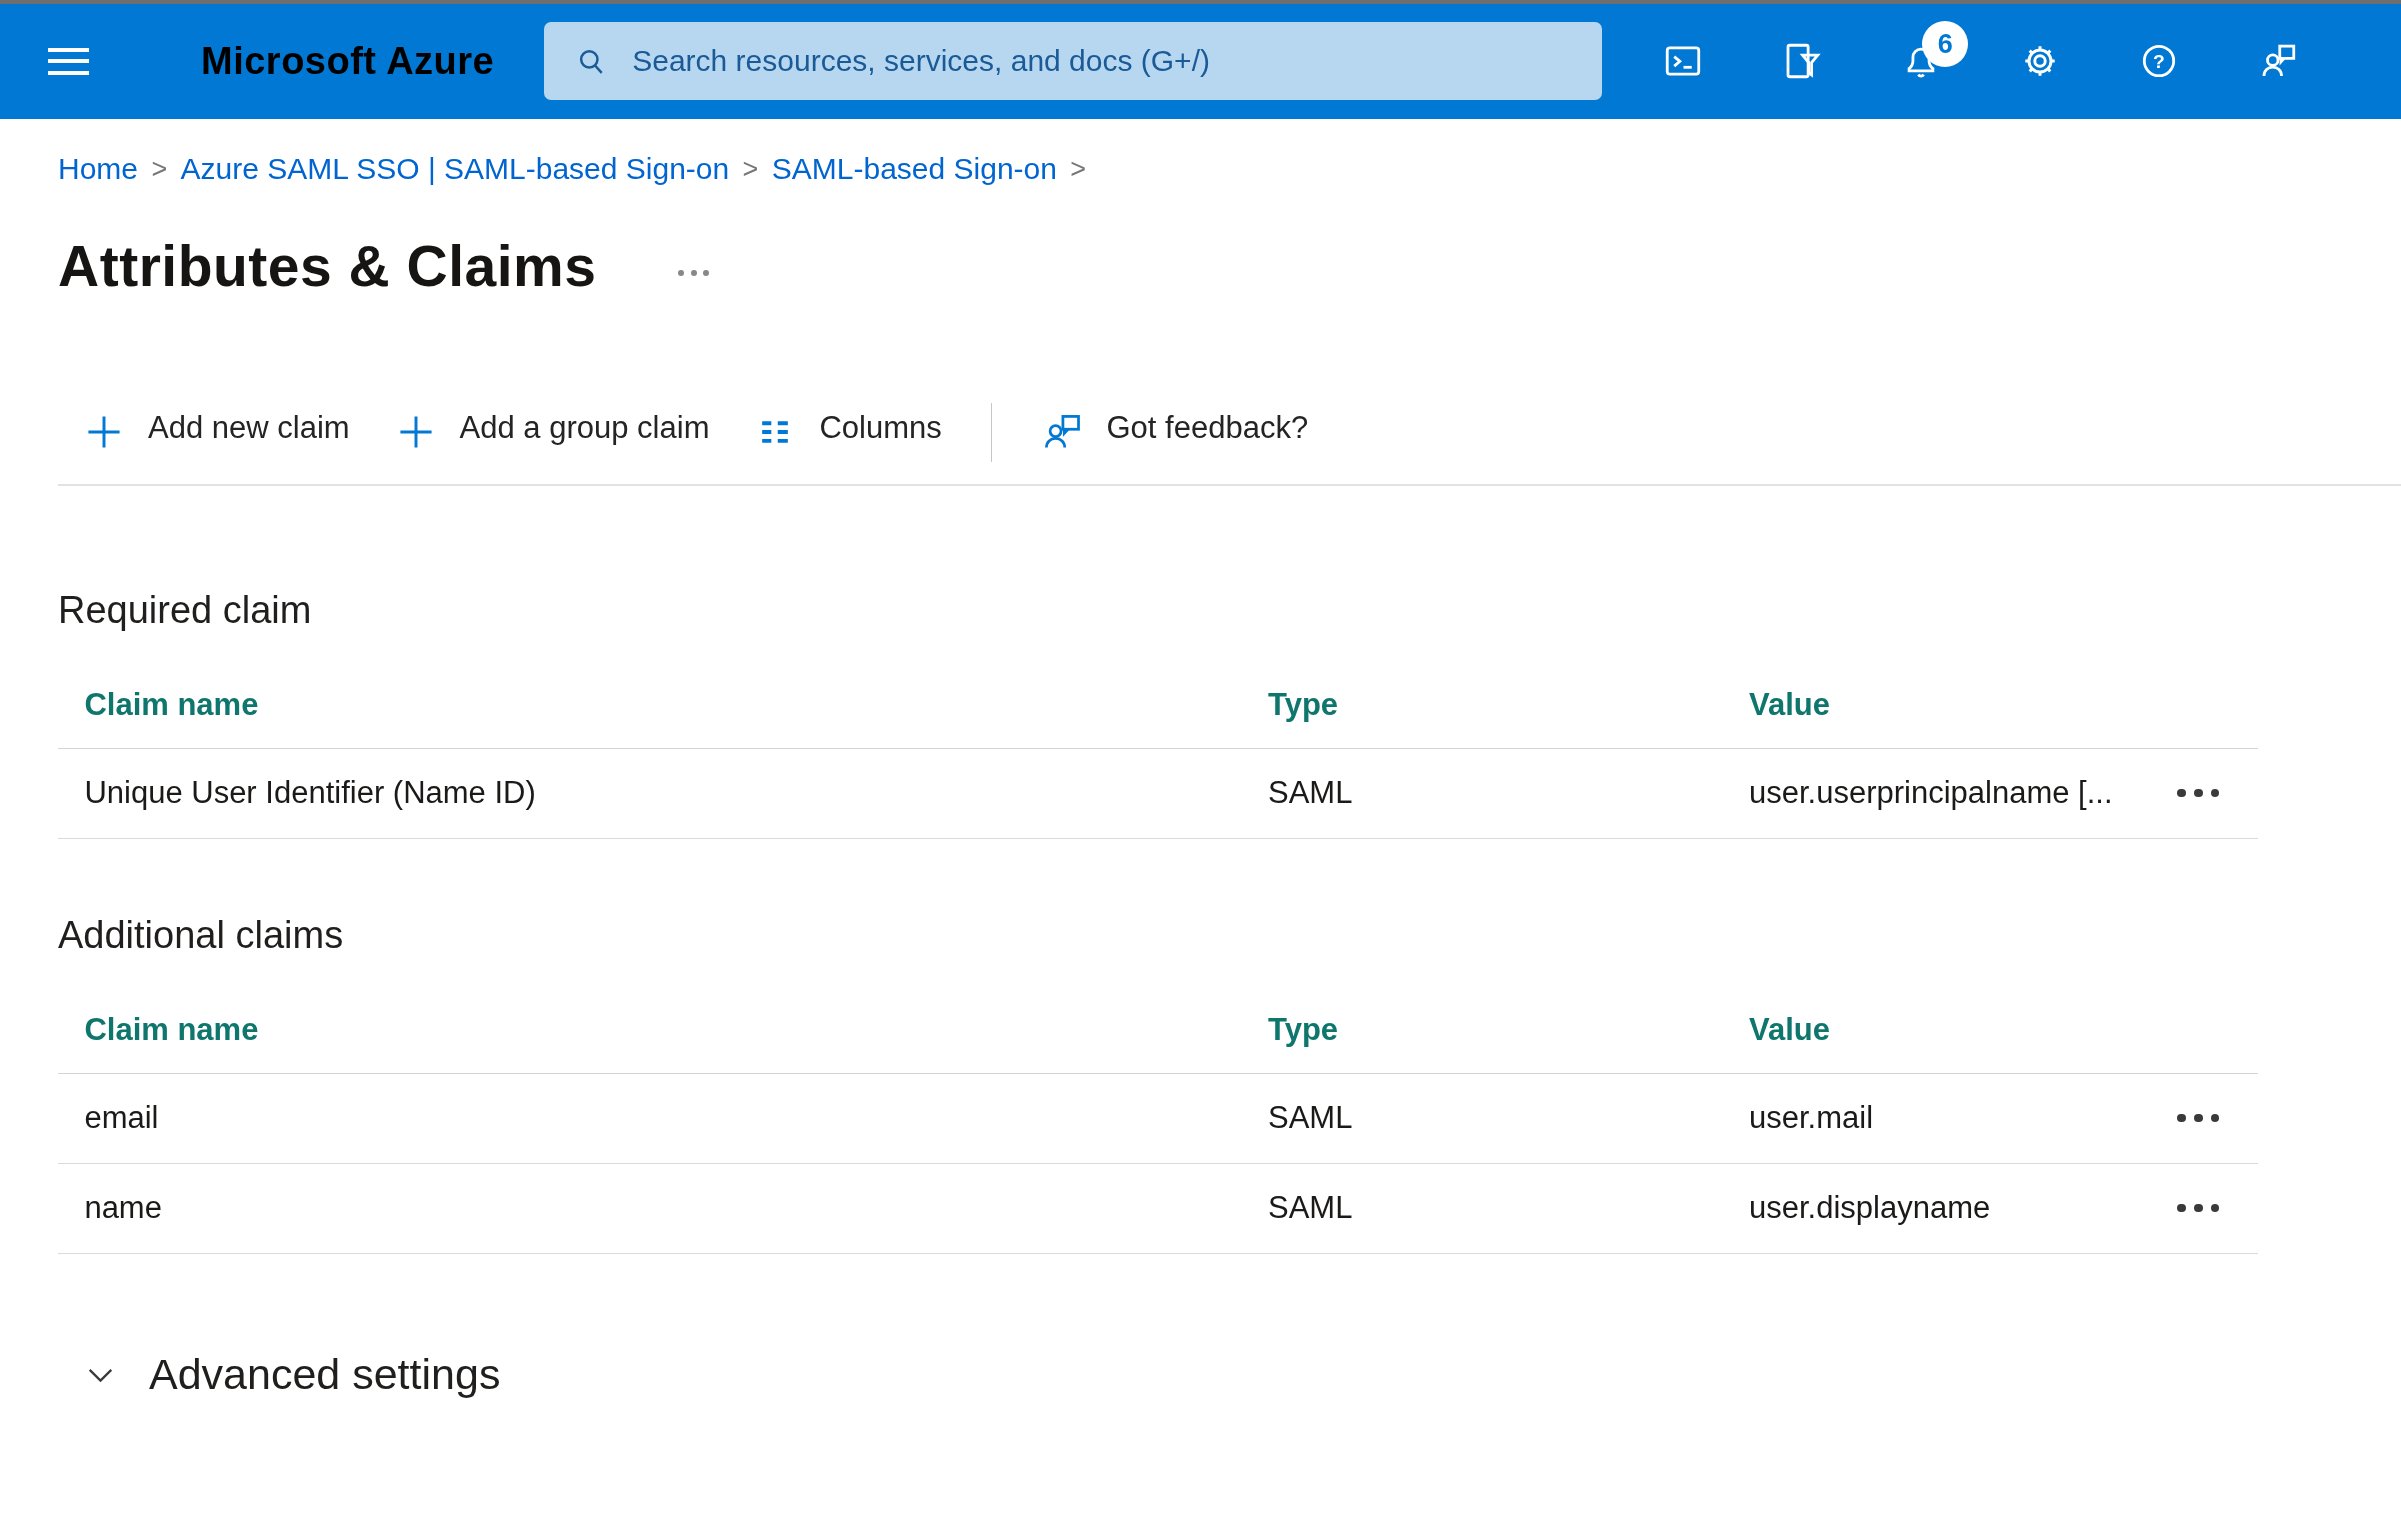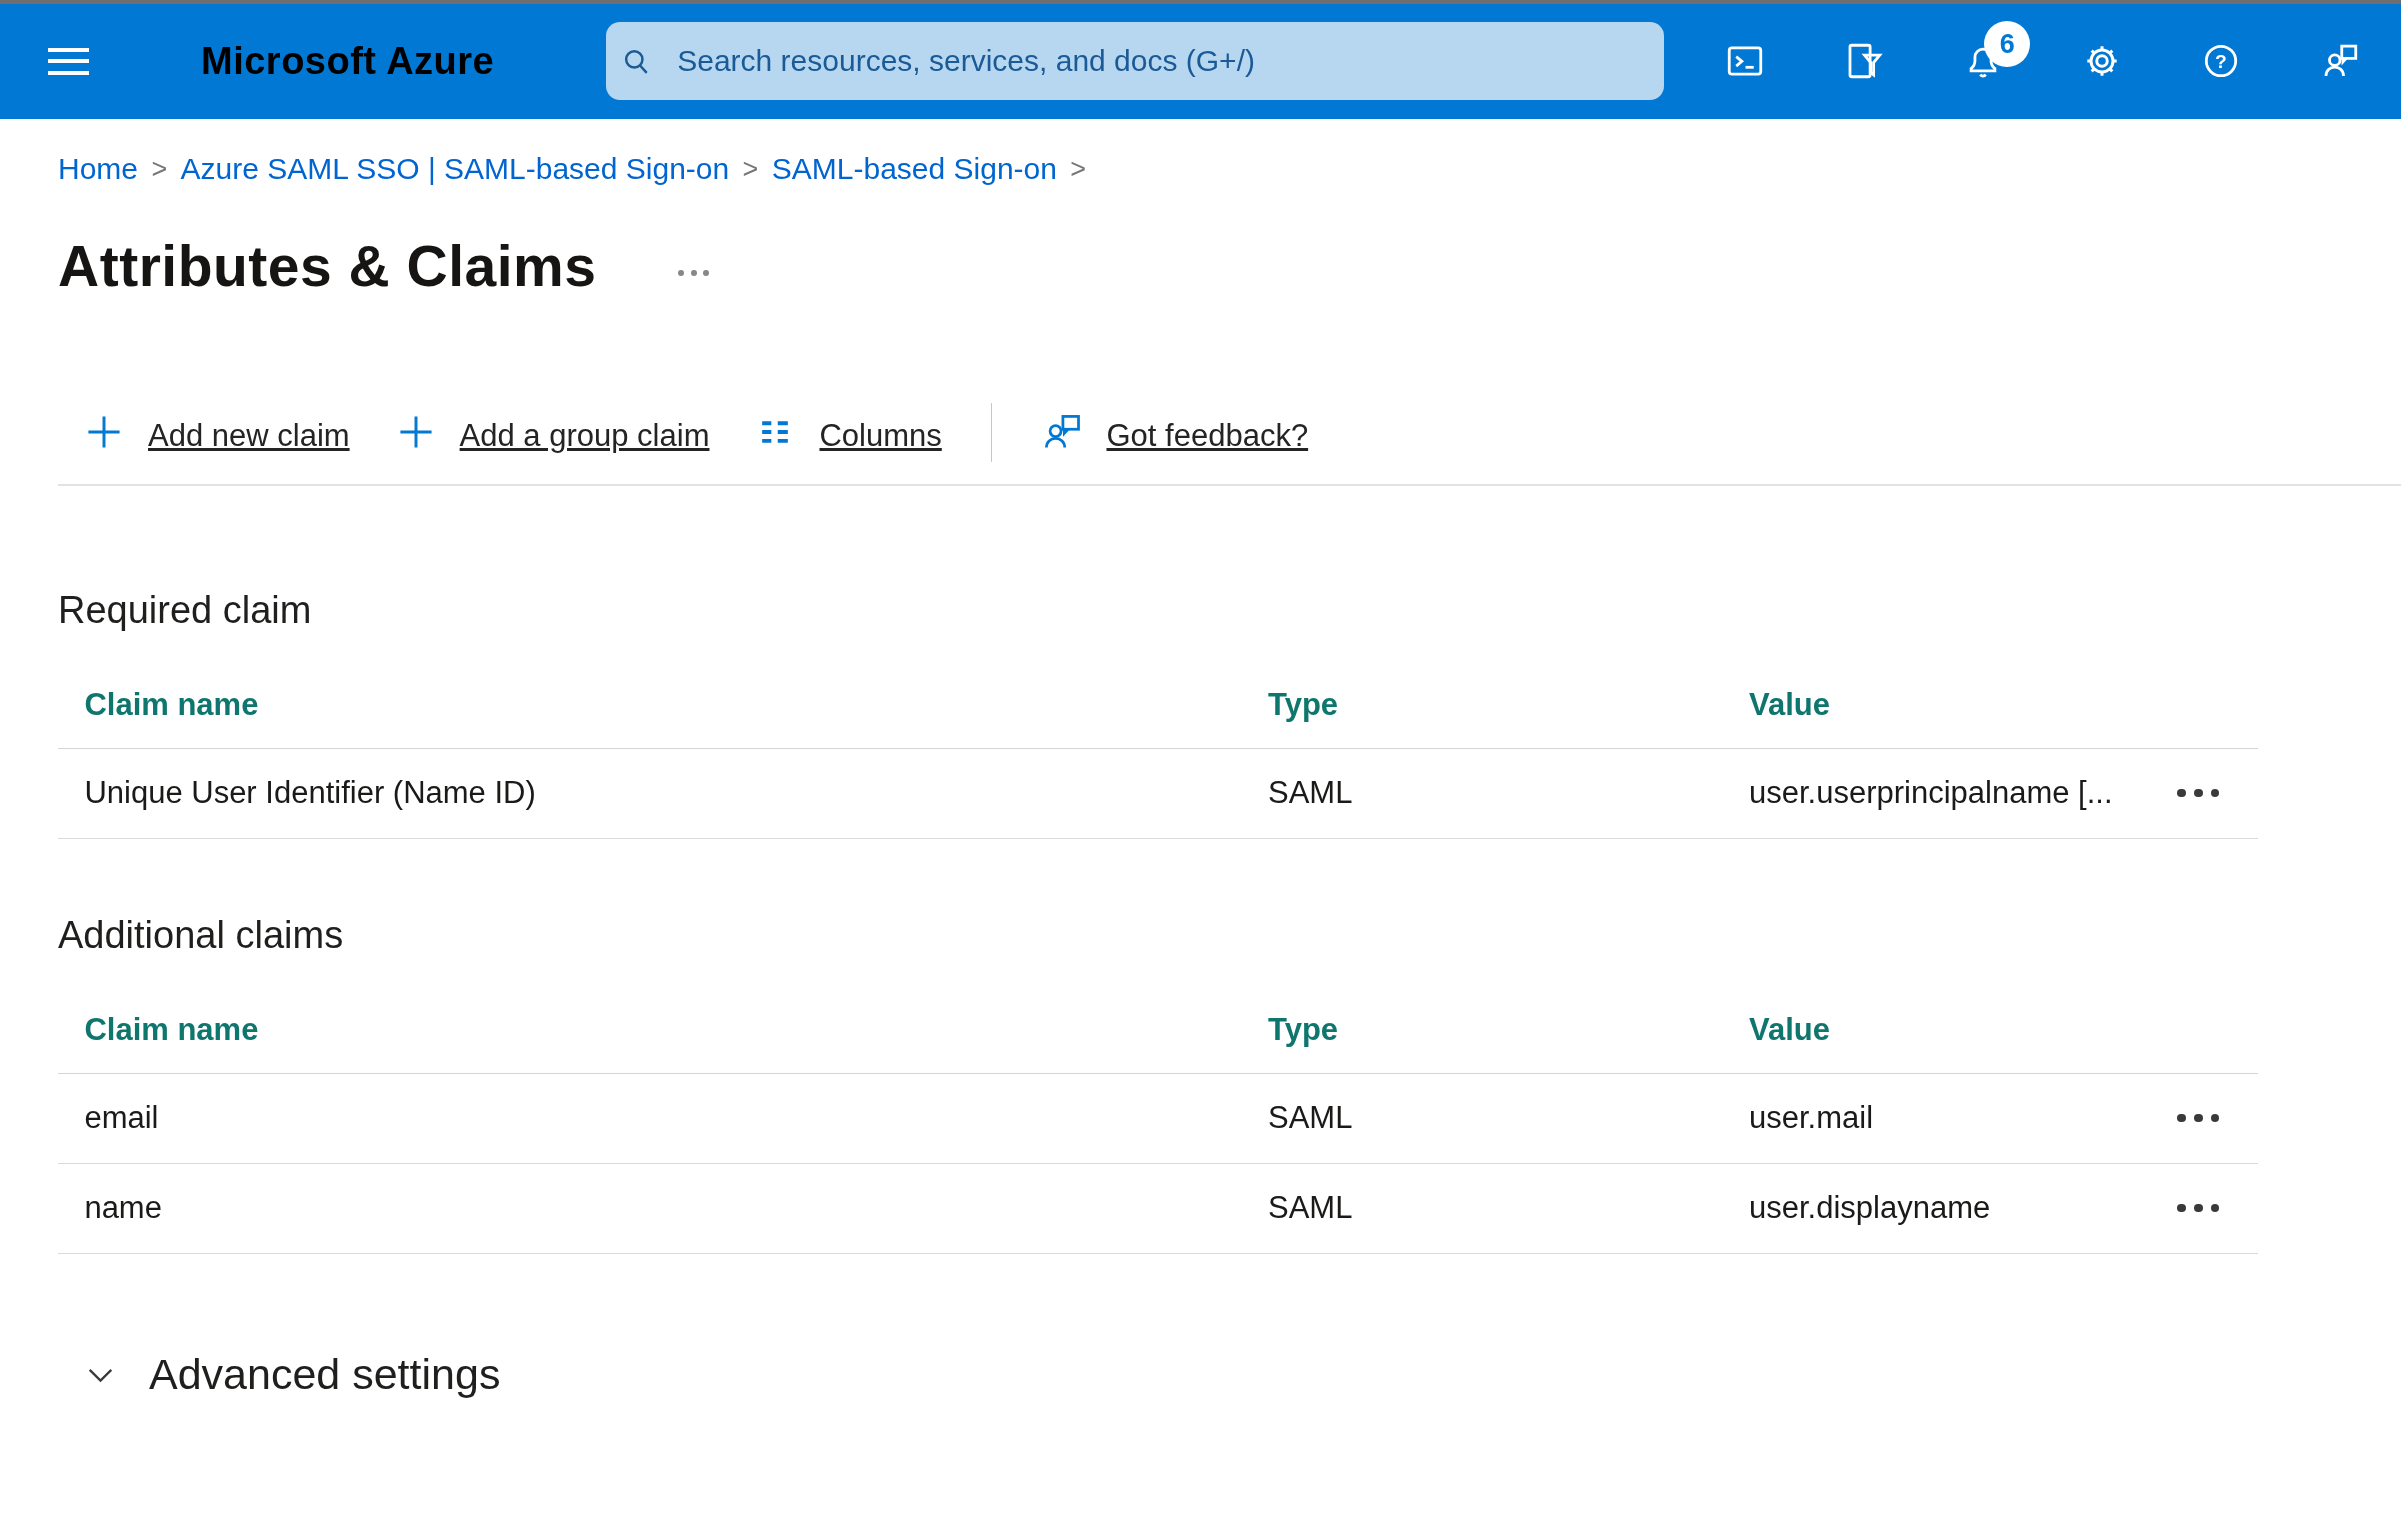--- a/index.html
+++ b/index.html
@@ -27,22 +27,22 @@
     position:relative;margin-top:3.8px;height:115px;background:var(--azure-blue);
     display:flex;align-items:center;
   }
   .hamburger{
     background:none;border:none;cursor:pointer;margin-left:48px;
     display:flex;flex-direction:column;justify-content:center;gap:7.2px;width:43px;height:58px;
   }
   .hamburger span{display:block;width:41px;height:4.3px;background:#fff;}
   .brand{color:#000000;font-size:38px;font-weight:700;margin-left:110px;letter-spacing:0.5px;white-space:nowrap;}
   .searchbox{
-    margin-left:112px;width:1058px;height:78px;background:var(--search-bg);
-    border:none;border-radius:14px;display:flex;align-items:center;padding-left:13px;cursor:text;
+    margin-left:50px;width:1058px;height:78px;background:var(--search-bg);
+    border:none;border-radius:7px;display:flex;align-items:center;padding-left:30px;cursor:text;
   }
   .searchbox svg{flex:0 0 auto;}
   .search-ph{color:var(--search-fg);font-size:30px;margin-left:23px;white-space:nowrap;}
   .topbar-icons{display:flex;align-items:center;margin-left:59px;gap:76px;}
   .tb-btn{position:relative;background:none;border:none;cursor:pointer;width:43px;height:53px;
     display:flex;align-items:center;justify-content:center;}
   .badge{
     position:absolute;top:-13.4px;left:23px;width:46px;height:46px;border-radius:50%;
     background:#fff;color:var(--azure-blue);font-size:27px;font-weight:700;
     display:flex;align-items:center;justify-content:center;
@@ -54,22 +54,22 @@
   .breadcrumb .sep{color:#767676;margin:0 13.4px;font-size:27px;}
 
   
   .title-row{margin:42px 0 0 58px;height:72px;display:flex;align-items:center;position:relative;}
   .page-title{font-size:57px;font-weight:700;color:#161514;letter-spacing:0.5px;white-space:nowrap;}
   .title-dots{background:none;border:none;cursor:pointer;margin-left:82px;display:flex;gap:6.7px;align-items:center;padding-top:14.4px;}
   .title-dots i{width:5.8px;height:5.8px;border-radius:50%;background:#8a8886;}
 
   
   .toolbar{margin:91px 0 0 58px;height:79px;display:flex;align-items:center;}
-  .cmd{background:none;border:none;cursor:pointer;display:flex;align-items:flex-end;gap:22px;
-    font-size:31px;color:#242424;margin-right:44px;white-space:nowrap;font-family:inherit;text-decoration:underline;}
+  .cmd{background:none;border:none;cursor:pointer;display:flex;align-items:flex-start;gap:22px;
+    font-size:31px;color:#242424;margin-right:44px;white-space:nowrap;font-family:inherit;}
   .cmd:first-child{margin-left:24px;}
   .vdiv{width:1.9px;height:59px;background:#c8c6c4;margin:0 48px 0 4.8px;}
   .toolbar-rule{margin:12px 0 0 58px;border:none;height:1.9px;background:#e4e2e0;width:2916px;}
 
   
   .section-h{margin:0 0 0 58px;font-size:38px;font-weight:400;color:#201f1e;line-height:48px;}
   .sh-1{margin-top:100px;}
   .sh-2{margin-top:72px;}
   .tbl{margin:28px 0 0 58px;width:2200px;}
   .thead{height:87px;border-bottom:1.9px solid var(--rule);position:relative;}

